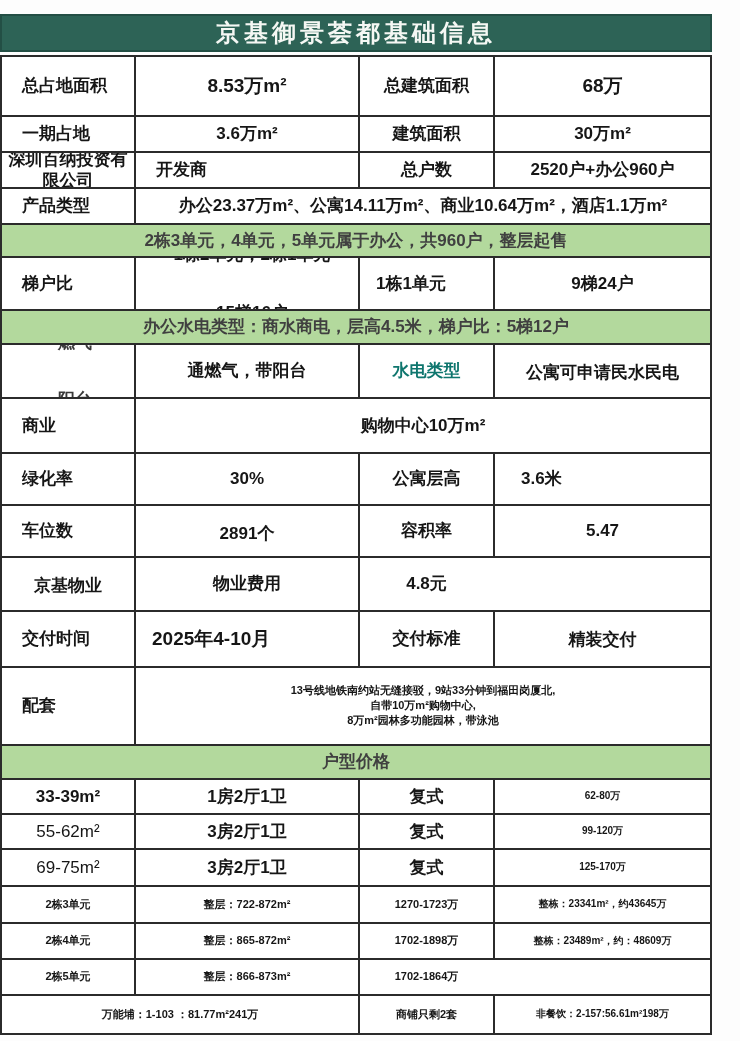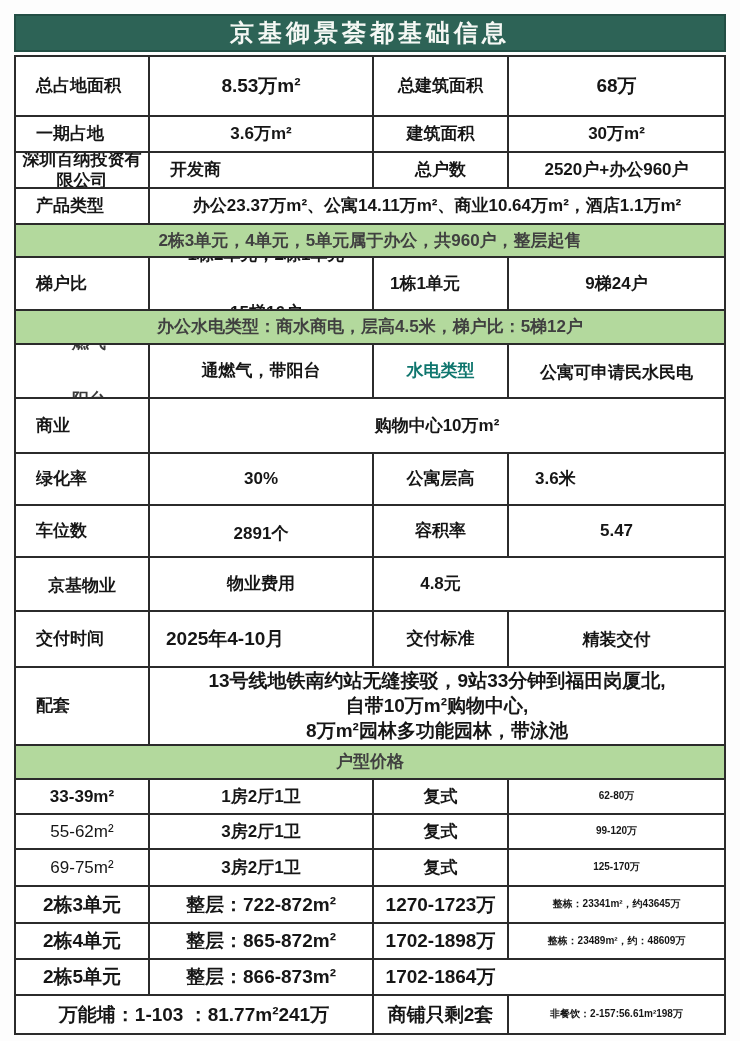--- a/index.html
+++ b/index.html
@@ -2,21 +2,21 @@
 <html><head>
 <meta charset="utf-8">
 <style>
   html,body { margin:0; padding:0; background:#e9e9e9; }
   .page {
     width:740px; height:1041px; position:relative; margin:0 auto;
     background:#fdfdfd; overflow:hidden;
     font-family:"Liberation Sans","DejaVu Sans",sans-serif;
     color:#161616;
   }
-  .sheet { position:absolute; left:14px; top:14px; width:712px; }
+  .sheet { position:absolute; left:0; top:14px; width:712px; }
 
   .title-bar {
     box-sizing:border-box; height:38px; width:712px;
     background:#2d6356; border:2px solid #234f45;
     display:flex; align-items:center; justify-content:center;
     color:#f5f8f4; font-size:24px; font-weight:bold; letter-spacing:4px;
   }
 
   .tbl { box-sizing:border-box; width:712px; margin-top:3px; border:2px solid #2b2b2b; background:#fff; }
 
@@ -37,21 +37,21 @@
   .hleft { justify-content:flex-start; text-align:left; padding-left:16px; }
   .hleft2 { justify-content:flex-start; text-align:left; padding-left:26px; }
   .vtop { align-items:flex-start; padding-top:17px; }
   .big { font-size:19px; }
   .col { flex-direction:column; justify-content:center; }
   .col.left { align-items:center;gap:36px; }
 
   .band { background:#b3d99d; color:#404040; }
   .band .cell { border-left:none; }
 
-  .sm { font-size:19px;justify-content:center; }
+  .sm { font-size:11px;justify-content:center; }
   .xs { font-size:10px; }
   .norm { font-weight:normal; }
 
   .peitao-lines { display:flex; flex-direction:column; align-items:center; gap:1px; }
 </style>
 </head>
 <body>
 
 <div class="page">
   <div class="sheet">

